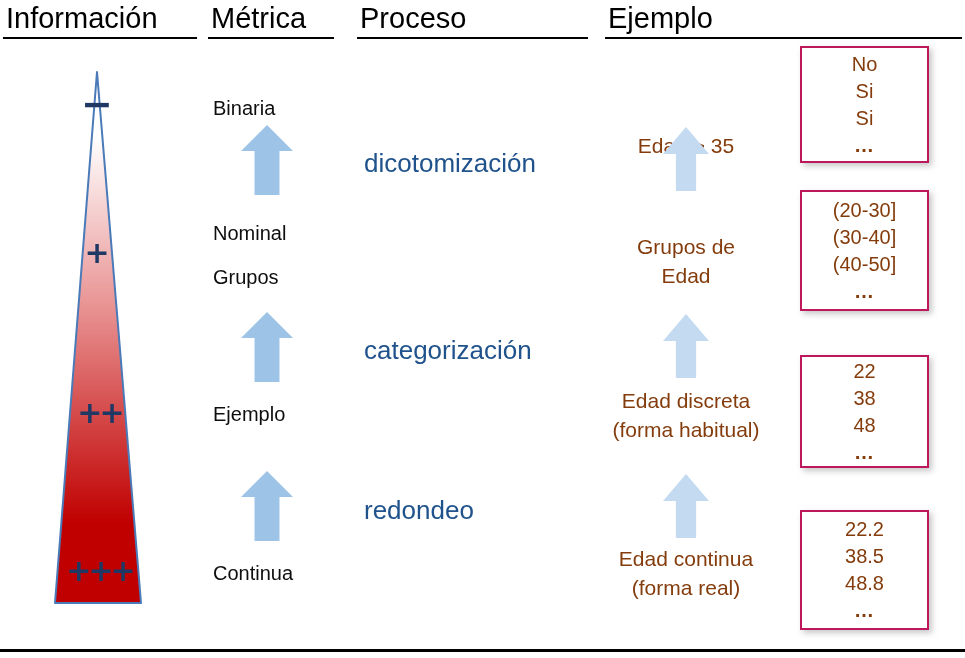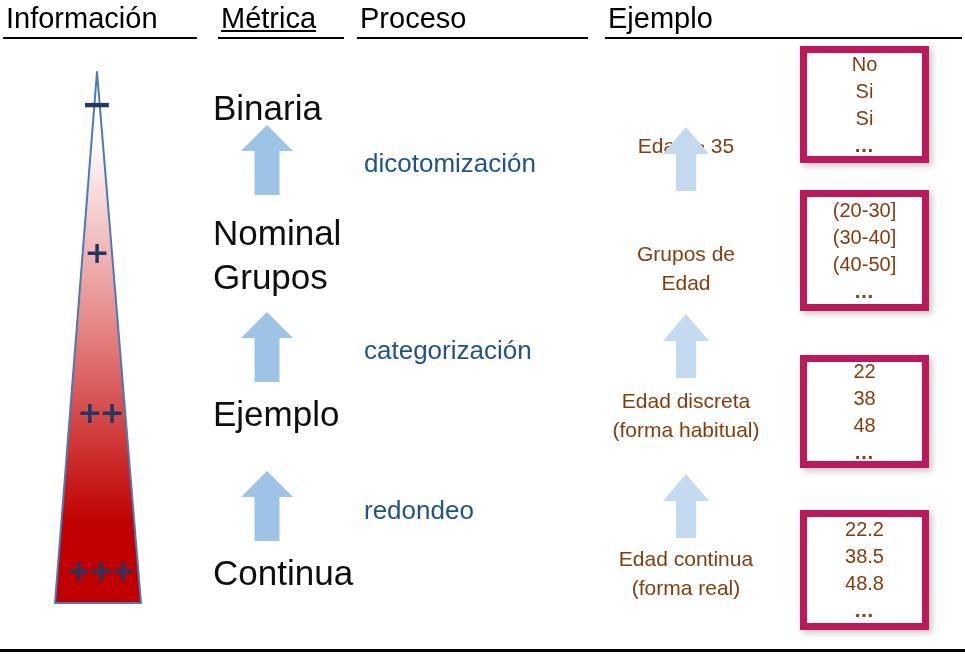--- a/index.html
+++ b/index.html
@@ -8,37 +8,37 @@
     font-family:"Liberation Sans", sans-serif; overflow:hidden;
   }
   
   .col-hdr {
     position:absolute; top:2px; height:37px; box-sizing:border-box;
     font-size:29px; line-height:33px; color:#000;
     border-bottom:2px solid #000; padding-left:3px;
     white-space:nowrap;
   }
   .hdr-informacion { left:3px;  width:194px; }
-  .hdr-metrica     { left:218px; width:126px;text-decoration:underline; }
+  .hdr-metrica     { left:208px; width:126px; }
   .hdr-proceso     { left:357px; width:231px; }
   .hdr-ejemplo     { left:605px; width:357px; }
 
   
   .triangle { position:absolute; left:40px; top:64px; }
   .sym {
     position:absolute; transform:translate(-50%,-50%);
     color:var(--symbol); font-family:"DejaVu Sans", sans-serif;
     font-weight:bold; font-size:30px; white-space:nowrap;
   }
   .sym-minus { font-size:38px; }
   .sym-wide  { letter-spacing:-3px; padding-left:3px; }
 
   
   .metric {
-    position:absolute; left:213px; font-size:35px; line-height:30px;
+    position:absolute; left:213px; font-size:20px; line-height:30px;
     color:#0e0e0e; white-space:nowrap;
   }
   .arrow-m {
     position:absolute; left:241px; width:52px; height:70px;
     background:var(--arrow-metric);
     clip-path:polygon(50% 0%,100% 37%,74% 37%,74% 100%,26% 100%,26% 37%,0% 37%);
   }
 
   
   .process {
@@ -53,21 +53,21 @@
   }
   .arrow-e {
     position:absolute; left:663px; width:46px; height:64px;
     background:var(--arrow-example);
     clip-path:polygon(50% 0%,100% 42%,72% 42%,72% 100%,28% 100%,28% 42%,0% 42%);
   }
 
   
   .vbox {
     position:absolute; left:800px; width:129px; box-sizing:border-box;
-    background:#ffffff; border:7px solid #be185d;
+    background:#ffffff; border:2px solid #be185d;
     box-shadow:3px 3px 6px rgba(130,130,130,0.45);
     display:flex; flex-direction:column; justify-content:center;
     text-align:center; color:var(--example-text);
     font-size:20px; line-height:27px; padding:6px 0;
   }
   .vbox .vline:last-child { font-weight:bold; letter-spacing:1px; }
 
   .bottom-rule {
     position:absolute; left:0; top:649px; width:965px; height:3px; background:#000;
   }
@@ -110,21 +110,21 @@
   <div class="arrow-m" style="top:312px;"></div>
   <div class="arrow-m" style="top:471px;"></div>
 
   <div class="process" style="top:335px;">categorización</div>
   <div class="process" style="top:148px;">dicotomización</div>
   <div class="process" style="top:495px;">redondeo</div>
 
   <div class="example" style="top:91px;margin-top:40px;">
     <div>Edad &gt; 35</div>
   </div>
-  <div class="example" style="top:239px;">
+  <div class="example" style="top:232px;">
     <div>Grupos de</div>
     <div>Edad</div>
   </div>
   <div class="example" style="top:386px;">
     <div>Edad discreta</div>
     <div>(forma habitual)</div>
   </div>
   <div class="example" style="top:544px;">
     <div>Edad continua</div>
     <div>(forma real)</div>

